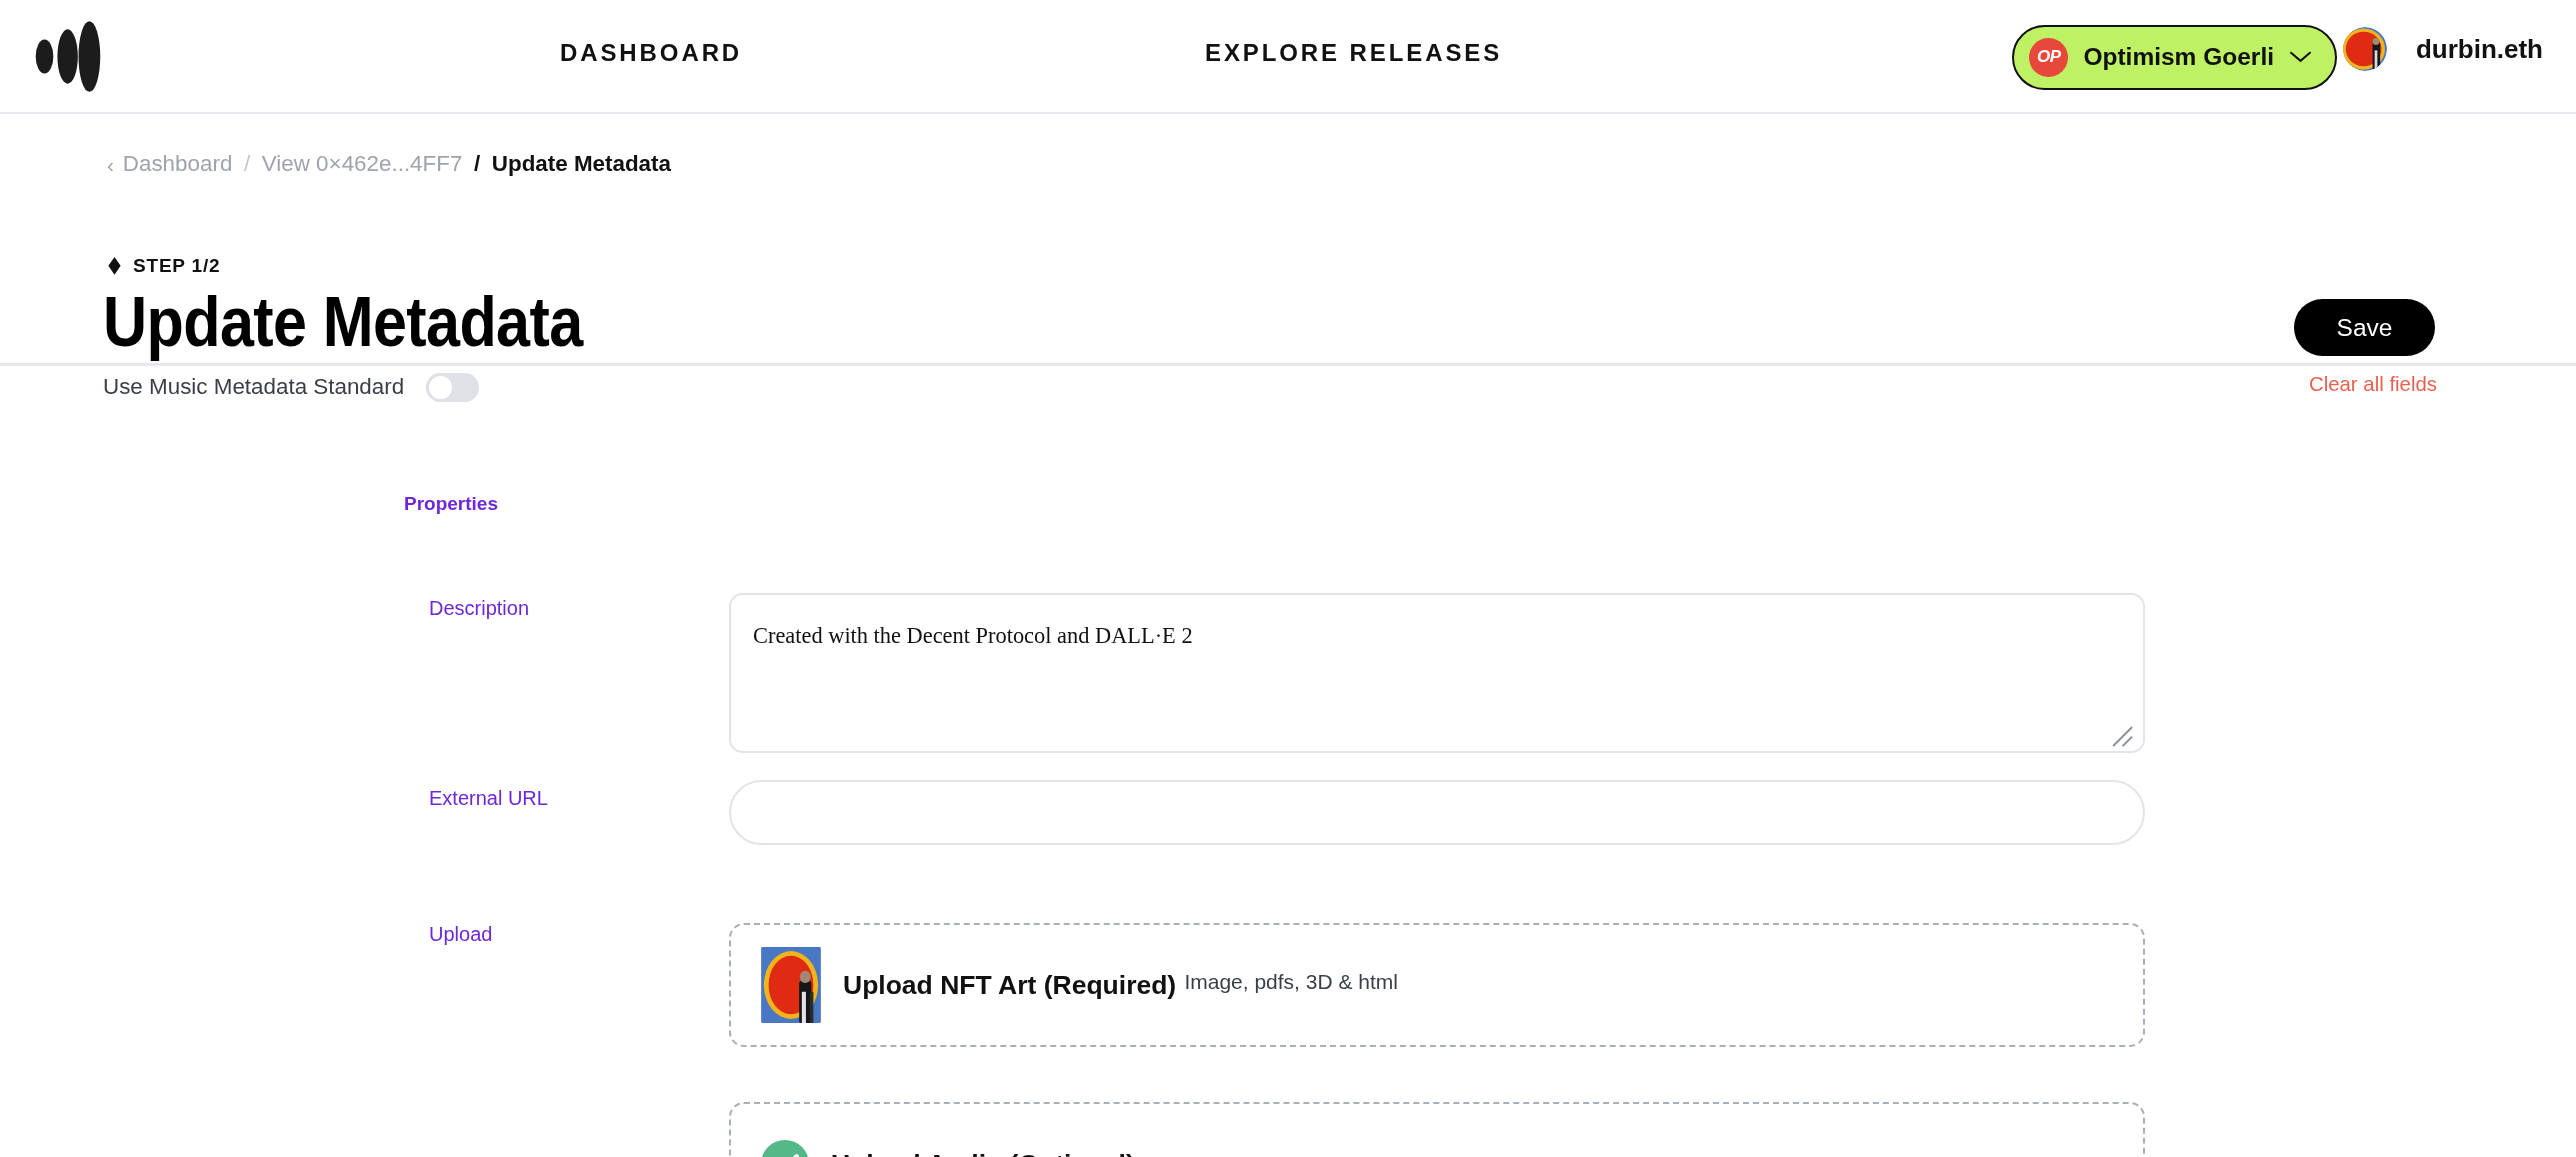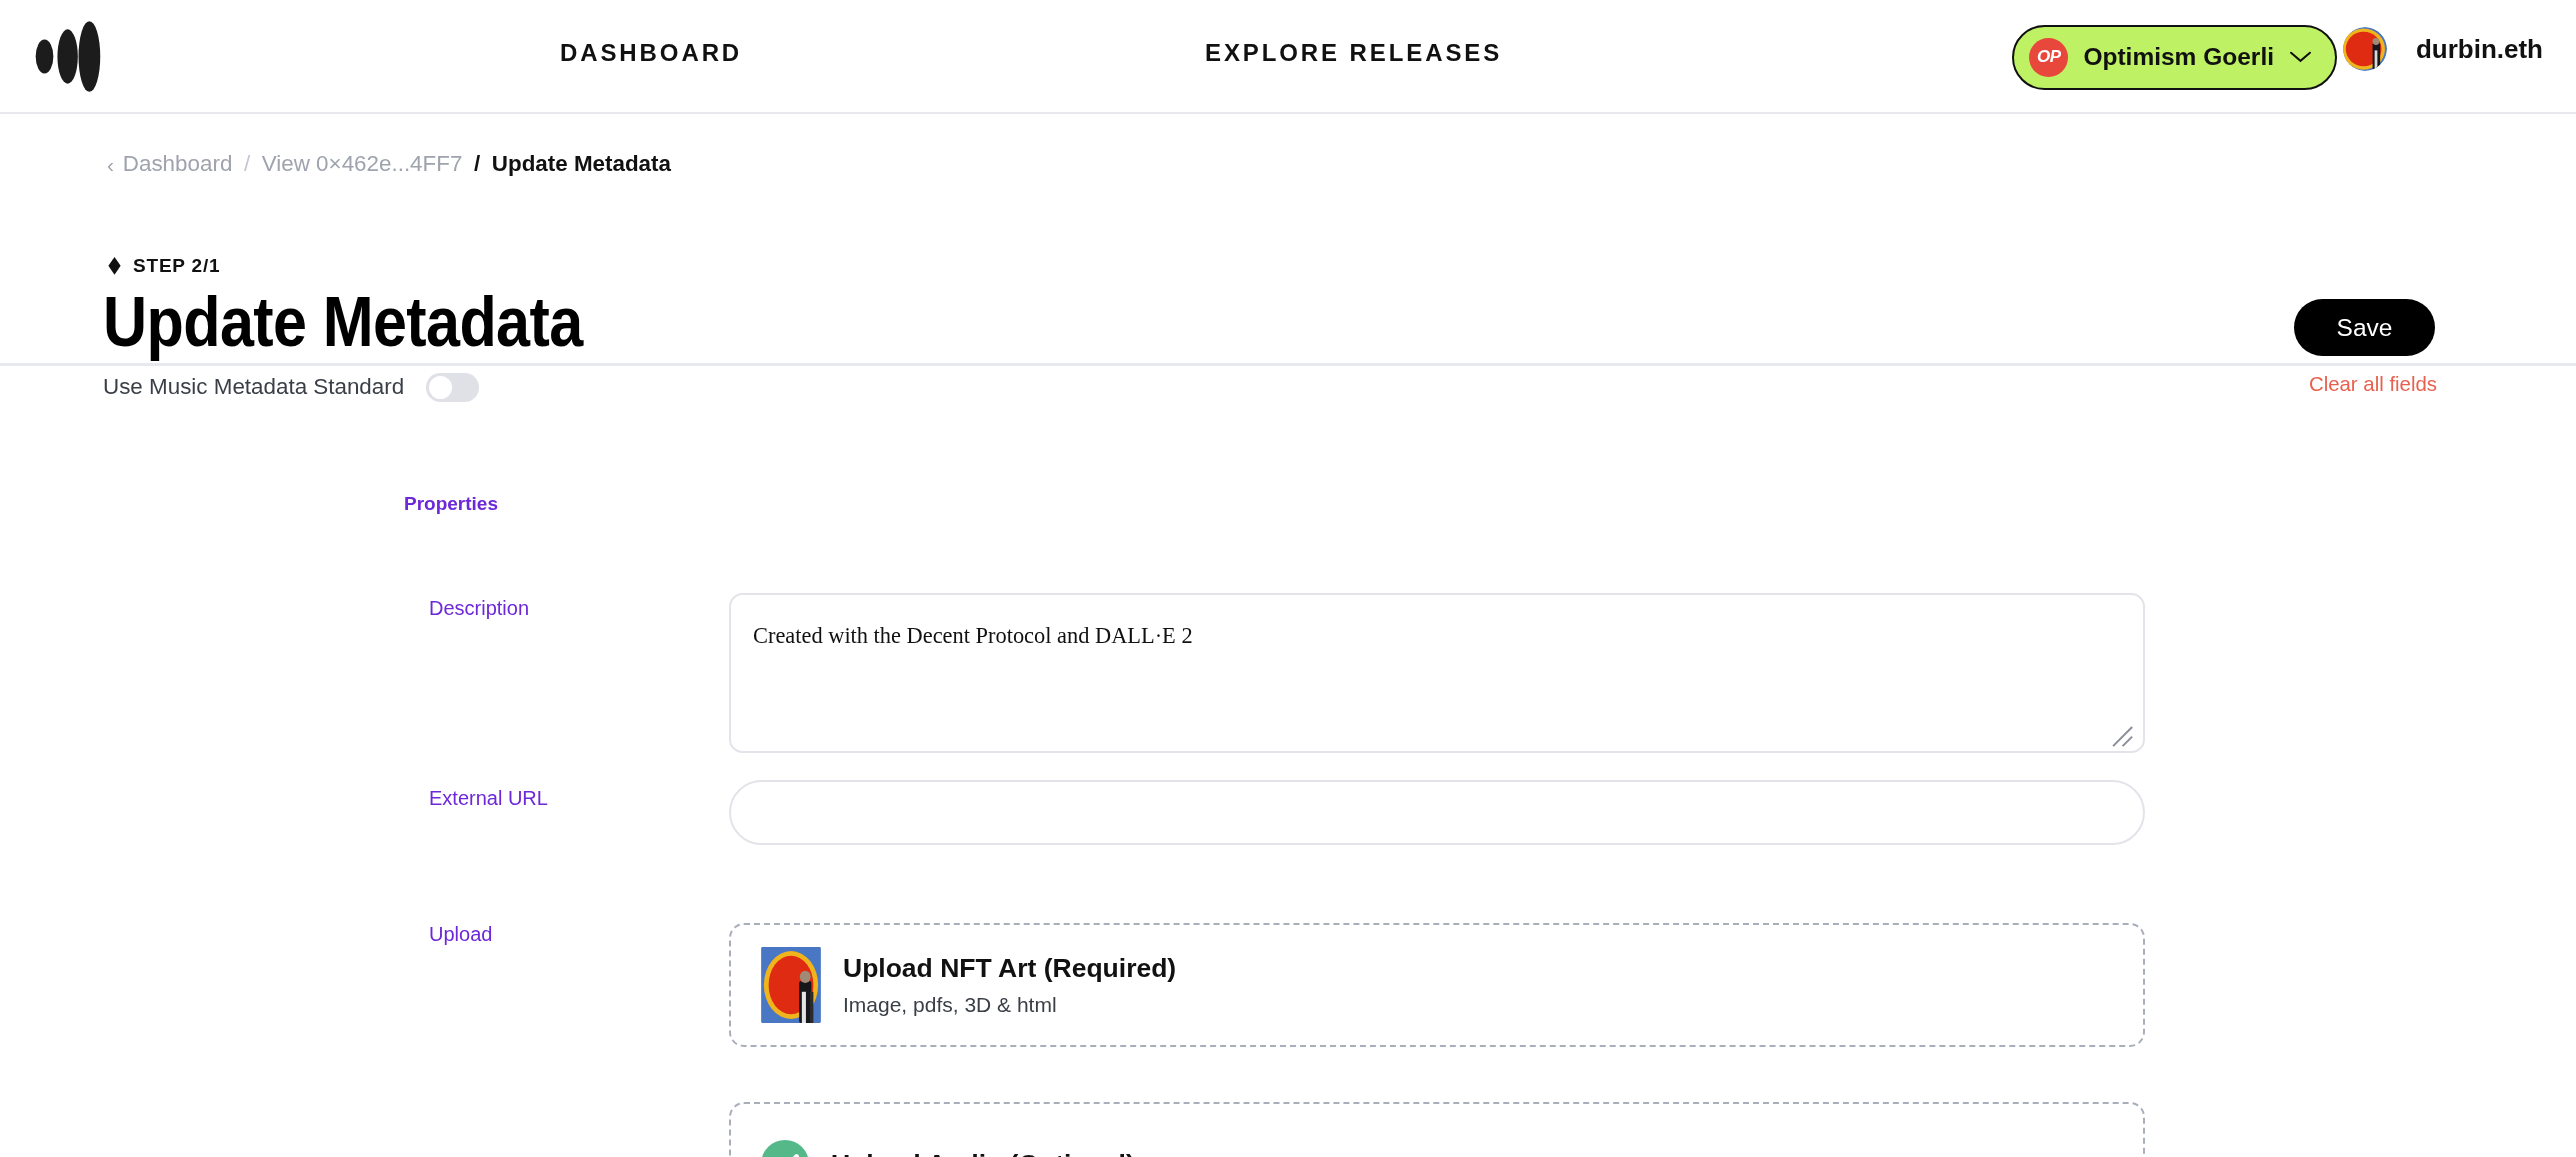--- a/index.html
+++ b/index.html
@@ -309,21 +309,21 @@
     gap: 22px;
   }
   .thumb {
     width: 60px; height: 76px;
     flex: none;
     display: block;
     border-radius: 1.4px;
     overflow: hidden;
   }
   .check-icon { width: 48px; height: 48px; flex: none; display: block; }
-  .card-text { display: flex; flex-direction: column; gap: 8.2px; }
+  .card-text { display: flex; flex-direction: row; gap: 8.2px; }
   .card-title {
     font-size: 26.5px;
     font-weight: bold;
     color: #111111;
     white-space: nowrap;
   }
   .card-sub {
     font-size: 21px;
     color: #3a3f47;
     white-space: nowrap;
@@ -385,21 +385,21 @@
   <span class="bc-sep-dark">/</span>
   <span class="bc-current">Update Metadata</span>
 </div>
 
 <div class="step">
   <span class="step-diamond">
     <svg width="15" height="17.7" viewBox="0 0 22 26" xmlns="http://www.w3.org/2000/svg">
       <path d="M11 0 L20 13 L11 26 L2 13 Z" fill="#111111"></path>
     </svg>
   </span>
-  <span class="step-label">STEP 2/1</span>
+  <span class="step-label">STEP 1/2</span>
 </div>
 
 <h1 class="page-title">Update Metadata</h1>
 
 <div class="title-divider"></div>
 
 <div class="toggle-row">
   <span class="toggle-label">Use Music Metadata Standard</span>
   <span class="toggle">
     <span class="knob"></span>

